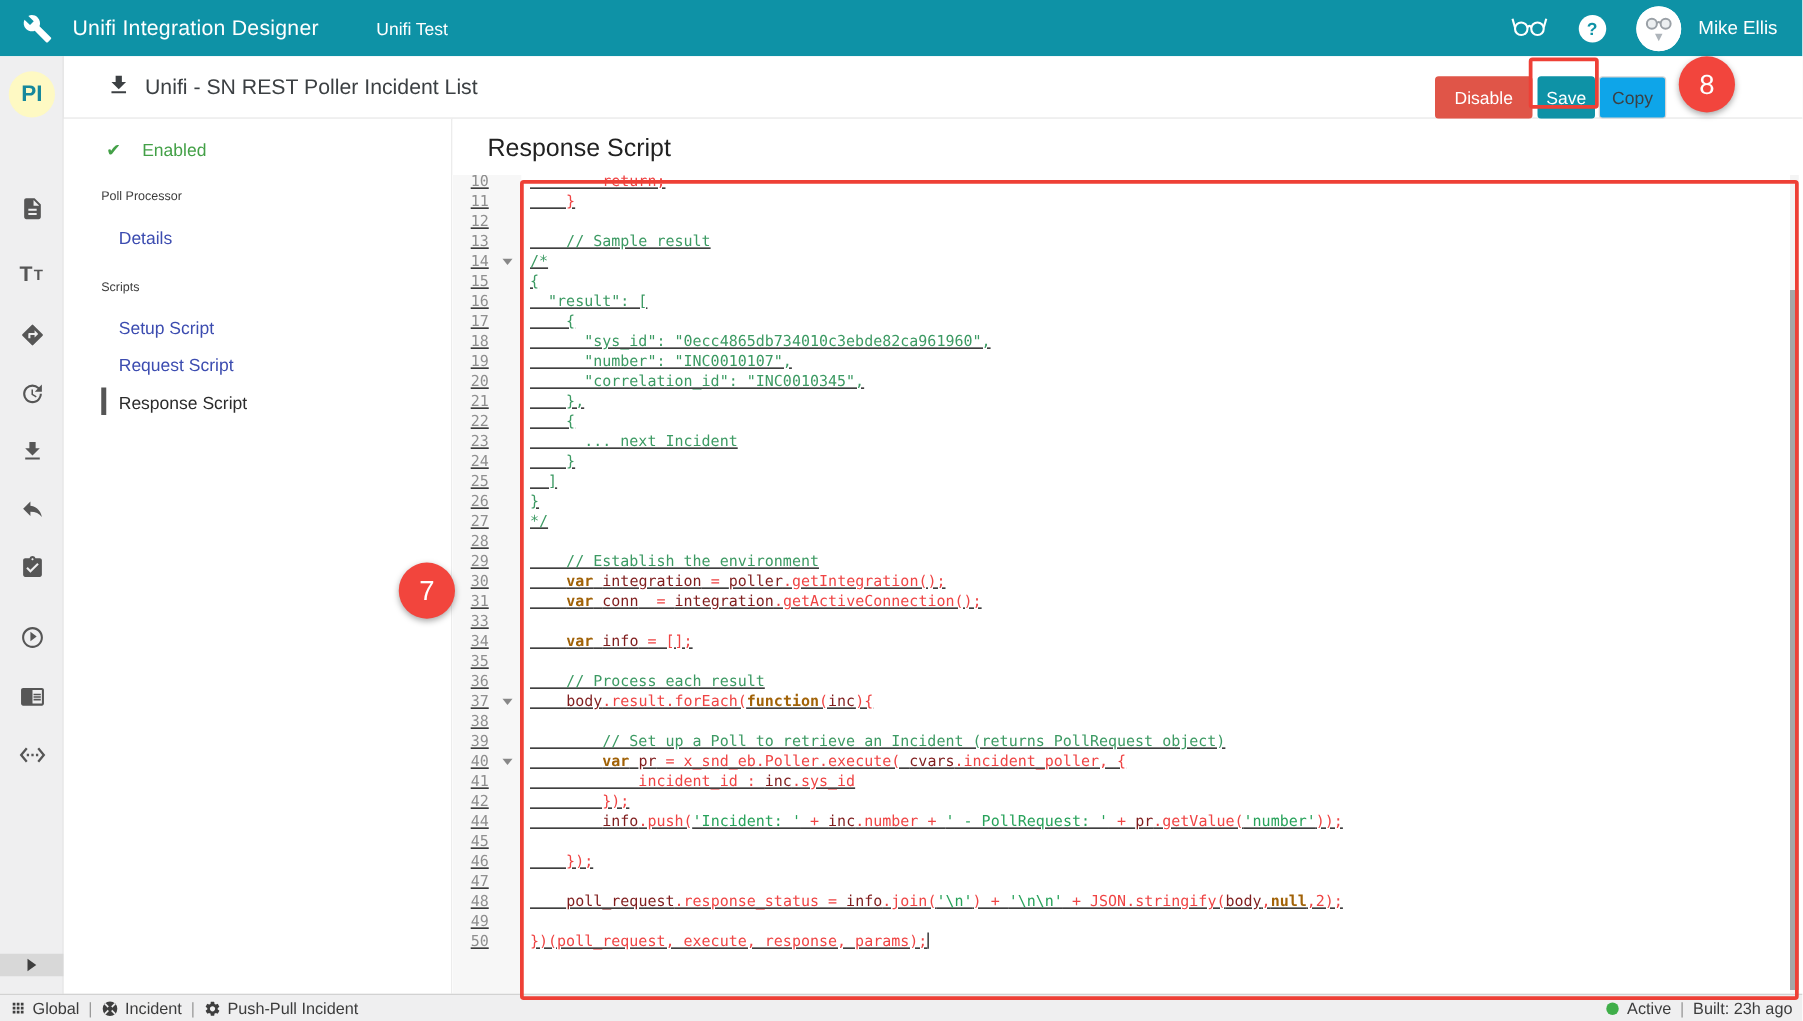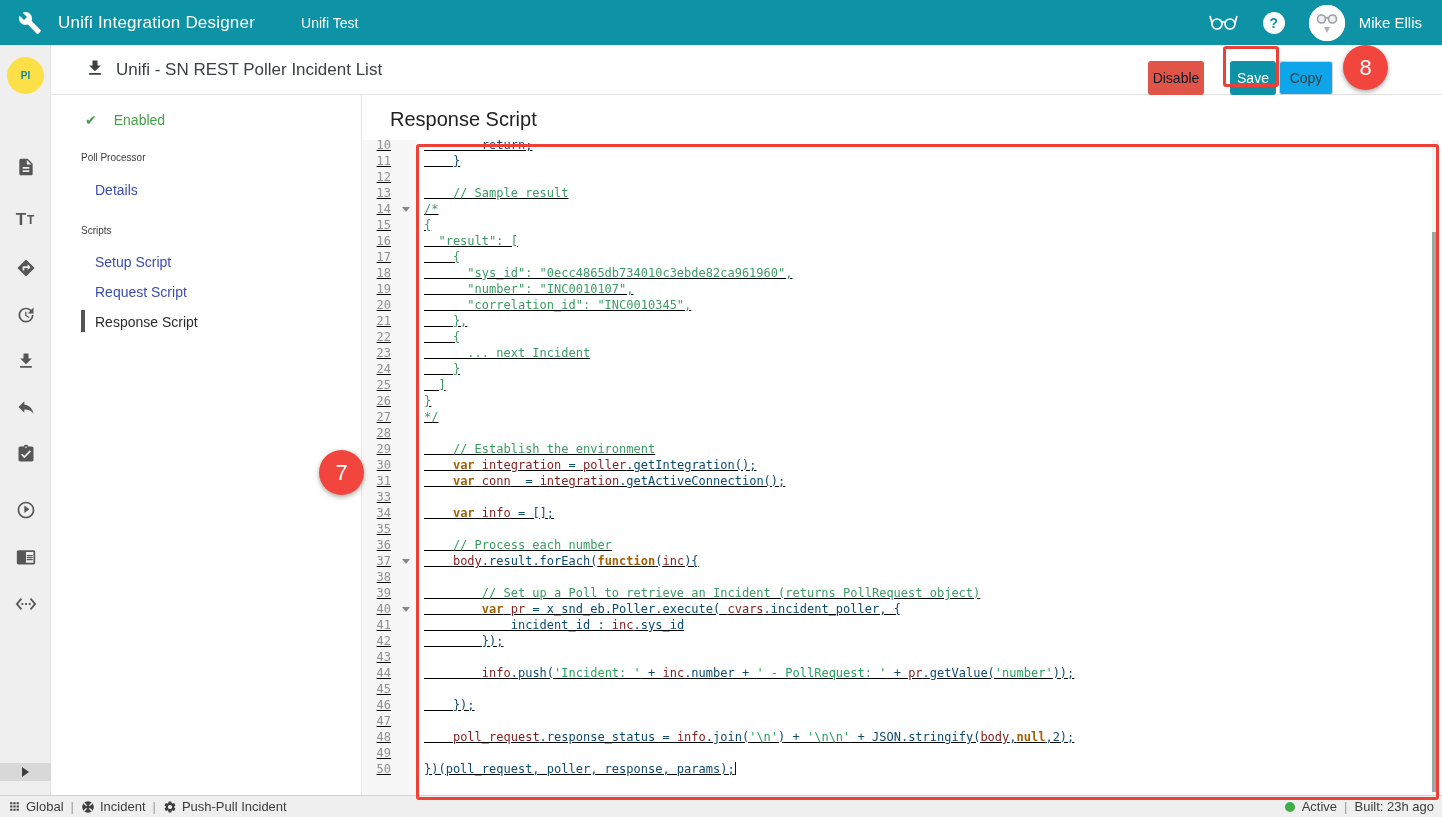--- a/index.html
+++ b/index.html
@@ -15,29 +15,29 @@
   .topbar .right { margin-left:auto; display:flex; align-items:center; gap:24px; margin-right:20px; }
   .help-circle { width:22px; height:22px; border-radius:50%; background:#fff; color:#0e92a6; font-weight:700; font-size:14px; display:flex; align-items:center; justify-content:center; }
   .avatar { width:36px; height:36px; border-radius:50%; background:#fff; display:flex; align-items:center; justify-content:center; }
   .user-name { font-size:15px; margin-left:-10px; }
 
   
   .toolbar { position:absolute; left:51px; top:45px; width:1391px; height:50px; background:#fff; border-bottom:1px solid #e3e3e3; box-shadow:0 1px 2px rgba(0,0,0,.05); }
   .toolbar .rec { position:absolute; left:34px; top:0; height:50px; display:flex; align-items:center; gap:11px; }
   .record-title { font-size:17px; color:#3c4043; }
   .btn { position:absolute; top:50px; height:34px; margin-top:-34px; top:84px; border-radius:3px; font-size:14px; display:flex; align-items:center; justify-content:center; cursor:pointer; font-family:"Liberation Sans",sans-serif; }
-  .btn-disable { left:1097px; top:50px; width:56px; height:34px; background:#e05548; color:#0f172a; }
+  .btn-disable { left:1097px; top:50px; width:78px; height:34px; background:#e05548; color:#ffffff; }
   .btn-save { left:1179px; top:50px; width:46px; height:34px; background:#0e92a6; color:#fff; }
   .btn-copy { left:1228px; top:50px; width:54px; height:34px; background:#0ea5e9; color:#3c4043; border:1px solid #d4d4d4; }
   .hamburger { position:absolute; left:1352px; top:57px; width:26px; height:20px; display:flex; flex-direction:column; justify-content:space-between; cursor:pointer; }
   .hamburger span { display:block; height:3px; background:#2f3b99; border-radius:1px; }
 
   
   .rail { position:absolute; left:0; top:45px; width:51px; height:750px; background:#efeff0; border-right:1px solid #e3e3e3; }
-  .rail .pi { position:absolute; left:7px; top:12px; width:37px; height:37px; border-radius:50%; background:#fde047; color:#16889c; font-weight:700; font-size:10px; display:flex; align-items:center; justify-content:center; }
+  .rail .pi { position:absolute; left:7px; top:12px; width:37px; height:37px; border-radius:50%; background:#fef9c3; color:#16889c; font-weight:700; font-size:18px; display:flex; align-items:center; justify-content:center; }
   .rail-ic { position:absolute; left:0; width:51px; height:24px; display:flex; align-items:center; justify-content:center; cursor:pointer; color:#565656; }
   .rail-ic svg { fill:#565656; }
   .tt { font-weight:700; color:#565656; font-size:17px; letter-spacing:1px; }
   .tt .small { font-size:12px; }
   .rail-expand { position:absolute; left:0; top:718px; width:51px; height:18px; background:#d8d8d8; display:flex; align-items:center; justify-content:center; cursor:pointer; }
   .tri-right { width:0; height:0; border-left:7px solid #3e3e3e; border-top:5px solid transparent; border-bottom:5px solid transparent; }
 
   
   .nav { position:absolute; left:51px; top:95px; width:311px; height:700px; background:#fff; border-right:1px solid #e6e6e6; }
   .nav-enabled { position:absolute; left:34px; top:17px; color:#43a047; font-size:14px; display:flex; gap:17px; align-items:center; cursor:pointer; }
@@ -49,21 +49,21 @@
   
   .main { position:absolute; left:362px; top:95px; width:1080px; height:700px; background:#fff; }
   .main-heading { position:absolute; left:28px; top:13px; font-size:20px; font-weight:500; color:#212121; }
   .editor { position:absolute; left:0; top:45px; width:1080px; height:655px; overflow:hidden; background:#fff; }
   .gutter-bg { position:absolute; left:0; top:0; width:55px; height:100%; background:#f7f7f7; }
   .lines { position:absolute; left:0; top:-3px; right:0; }
   .cm-line { display:flex; height:16px; line-height:16px; font-family:"DejaVu Sans Mono", monospace; font-size:12px; white-space:pre;text-decoration:underline; }
   .ln { flex:none; width:55px; padding-right:26px; text-align:right; color:#8f8f8f; position:relative; }
   .fold { position:absolute; right:7px; top:6px; width:0; height:0; border-left:4px solid transparent; border-right:4px solid transparent; border-top:5px solid #888; cursor:pointer; }
   .lc { flex:1; padding-left:7px; color:#262626; }
-  .tok-p { color:#0c4a6e; }
+  .tok-p { color:#ef4444; }
   .tok-c { color:#3c9a63; }
   .tok-s { color:#27a25a; }
   .tok-k { color:#a16207; font-weight:700; }
   .tok-v { color:#7f1d1d; }
   .cursor { display:inline-block; width:1px; height:13px; background:#111; vertical-align:-2px; }
   .vscroll-track { position:absolute; right:3px; top:0; width:7px; height:100%; background:#f4f4f4; }
   .vscroll-thumb { position:absolute; right:3px; top:92px; width:7px; height:560px; background:#a5a5a5; cursor:pointer; }
 
   
   .statusbar { position:absolute; left:0; top:795px; width:1442px; height:22px; background:#efeff0; border-top:1px solid #d2d2d2; display:flex; align-items:center; font-size:13px; color:#3c3c3c; }
@@ -227,35 +227,34 @@
           <div class="cm-line"><span class="ln">25</span><span class="lc"><span class="tok-c">  ]</span></span></div>
           <div class="cm-line"><span class="ln">26</span><span class="lc"><span class="tok-c">}</span></span></div>
           <div class="cm-line"><span class="ln">27</span><span class="lc"><span class="tok-c">*/</span></span></div>
           <div class="cm-line"><span class="ln">28</span><span class="lc"></span></div>
           <div class="cm-line"><span class="ln">29</span><span class="lc"><span class="tok-c">    // Establish the environment</span></span></div>
           <div class="cm-line"><span class="ln">30</span><span class="lc"><span class="tok-p">    </span><span class="tok-k">var</span><span class="tok-p"> </span><span class="tok-v">integration</span><span class="tok-p"> = </span><span class="tok-v">poller</span><span class="tok-p">.getIntegration();</span></span></div>
           <div class="cm-line"><span class="ln">31</span><span class="lc"><span class="tok-p">    </span><span class="tok-k">var</span><span class="tok-p"> </span><span class="tok-v">conn</span><span class="tok-p">  = </span><span class="tok-v">integration</span><span class="tok-p">.getActiveConnection();</span></span></div>
           <div class="cm-line"><span class="ln">33</span><span class="lc"></span></div>
           <div class="cm-line"><span class="ln">34</span><span class="lc"><span class="tok-p">    </span><span class="tok-k">var</span><span class="tok-p"> </span><span class="tok-v">info</span><span class="tok-p"> = [];</span></span></div>
           <div class="cm-line"><span class="ln">35</span><span class="lc"></span></div>
-          <div class="cm-line"><span class="ln">36</span><span class="lc"><span class="tok-c">    // Process each number</span></span></div>
+          <div class="cm-line"><span class="ln">36</span><span class="lc"><span class="tok-c">    // Process each result</span></span></div>
           <div class="cm-line"><span class="ln">37<span class="fold"></span></span><span class="lc"><span class="tok-p">    </span><span class="tok-v">body</span><span class="tok-p">.result.forEach(</span><span class="tok-k">function</span><span class="tok-p">(</span><span class="tok-v">inc</span><span class="tok-p">){</span></span></div>
           <div class="cm-line"><span class="ln">38</span><span class="lc"></span></div>
           <div class="cm-line"><span class="ln">39</span><span class="lc"><span class="tok-c">        // Set up a Poll to retrieve an Incident (returns PollRequest object)</span></span></div>
           <div class="cm-line"><span class="ln">40<span class="fold"></span></span><span class="lc"><span class="tok-p">        </span><span class="tok-k">var</span><span class="tok-p"> </span><span class="tok-v">pr</span><span class="tok-p"> = x_snd_eb.Poller.execute( </span><span class="tok-v">cvars</span><span class="tok-p">.incident_poller, {</span></span></div>
           <div class="cm-line"><span class="ln">41</span><span class="lc"><span class="tok-p">            incident_id : </span><span class="tok-v">inc</span><span class="tok-p">.sys_id</span></span></div>
           <div class="cm-line"><span class="ln">42</span><span class="lc"><span class="tok-p">        });</span></span></div>
-          <div class="cm-line"><span class="ln">43</span><span class="lc"></span></div>
           <div class="cm-line"><span class="ln">44</span><span class="lc"><span class="tok-p">        </span><span class="tok-v">info</span><span class="tok-p">.push(</span><span class="tok-s">'Incident: '</span><span class="tok-p"> + </span><span class="tok-v">inc</span><span class="tok-p">.number + </span><span class="tok-s">' - PollRequest: '</span><span class="tok-p"> + </span><span class="tok-v">pr</span><span class="tok-p">.getValue(</span><span class="tok-s">'number'</span><span class="tok-p">));</span></span></div>
           <div class="cm-line"><span class="ln">45</span><span class="lc"></span></div>
           <div class="cm-line"><span class="ln">46</span><span class="lc"><span class="tok-p">    });</span></span></div>
           <div class="cm-line"><span class="ln">47</span><span class="lc"></span></div>
           <div class="cm-line"><span class="ln">48</span><span class="lc"><span class="tok-p">    </span><span class="tok-v">poll_request</span><span class="tok-p">.response_status = </span><span class="tok-v">info</span><span class="tok-p">.join(</span><span class="tok-s">'\n'</span><span class="tok-p">) + </span><span class="tok-s">'\n\n'</span><span class="tok-p"> + JSON.stringify(</span><span class="tok-v">body</span><span class="tok-p">,</span><span class="tok-k">null</span><span class="tok-p">,2);</span></span></div>
           <div class="cm-line"><span class="ln">49</span><span class="lc"></span></div>
-          <div class="cm-line"><span class="ln">50</span><span class="lc"><span class="tok-p">})(poll_request, poller, response, params);</span><span class="cursor"></span></span></div>
+          <div class="cm-line"><span class="ln">50</span><span class="lc"><span class="tok-p">})(poll_request, execute, response, params);</span><span class="cursor"></span></span></div>
         </div>
       <div class="vscroll-track"></div>
       <div class="vscroll-thumb"></div>
     </div>
   </div>
 
   <div class="statusbar">
     <div class="left">
       <span class="sb-item">
         <svg width="13" height="13" viewBox="0 0 24 24">

